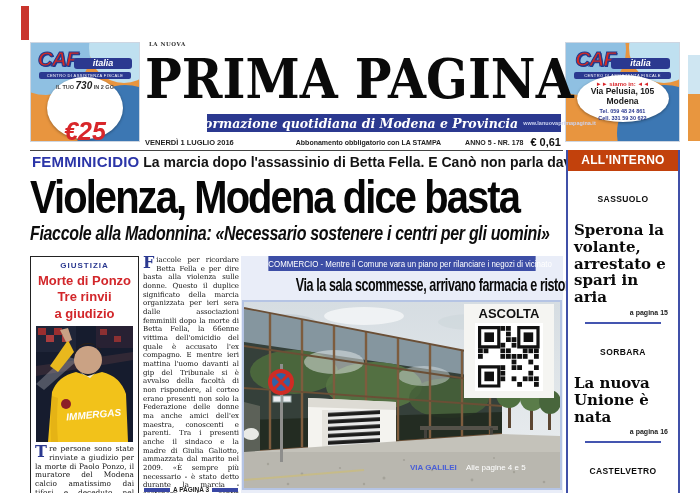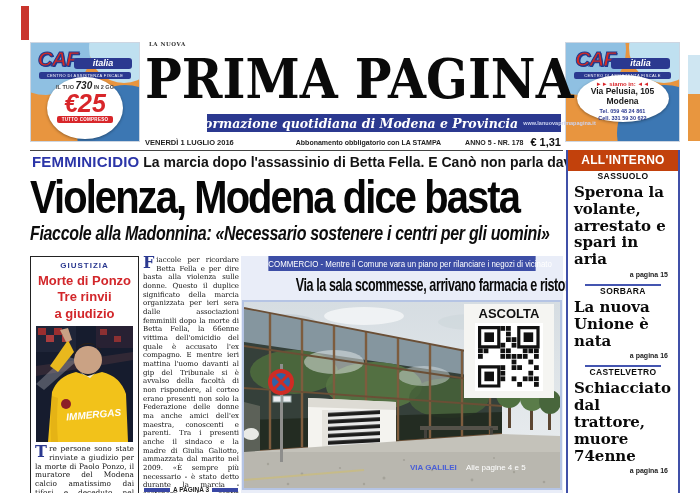--- a/index.html
+++ b/index.html
@@ -32,21 +32,21 @@
     color:#fff; background:#2b3990; border-radius:3px; padding:0 19px 1px; margin-left:-4px; }
   .caf-tag { display:block; margin:1px auto 0; width:86%; background:#2b3990; color:#fff;
     font-size:4px; letter-spacing:.4px; text-align:center; padding:1px 0; border-radius:2px; }
   .ad-circle { position:absolute; left:50%; transform:translateX(-50%);
     background:#fff; border-radius:50%; text-align:center;
     box-shadow:0 1px 3px rgba(0,0,0,.35); }
   .ad-left  .ad-circle { top:34px; width:76px; height:62px; padding-top:3px; }
   .ad-right .ad-circle { top:32px; width:92px; height:47px; padding-top:6px; }
   .arc-line { font-size:5.5px; color:#444; font-weight:bold; }
   .arc-num { font-size:10px; font-style:italic; font-weight:bold; color:#222; }
-  .big-price { font-size:25px; line-height:24px; font-weight:bold; font-style:italic; color:#d8262a; }
+  .big-price { font-size:25px; line-height:24px; font-weight:bold; font-style:italic; color:#d8262a;margin-top:28px; }
   .ad-ribbon { display:block; margin:1px auto 0; width:56px; background:#d8262a; color:#fff;
     font-size:4.5px; font-weight:bold; letter-spacing:.3px; padding:1px 0; border-radius:2px; }
   .siamo { font-size:6px; font-weight:bold; color:#d8262a; }
   .addr { font-size:8.5px; font-weight:bold; color:#1a1a1a; line-height:1.15; }
   .tels { font-size:5.5px; font-weight:bold; color:#2b3990; line-height:1.3; margin-top:1px; }
 
   
   .masthead { left:145px; top:40px; width:416px; height:108px; }
   .mh-over { position:absolute; left:4px; top:1px; font-family:"DejaVu Serif", serif;
     font-size:5.5px; font-weight:bold; letter-spacing:.5px; color:#333; }
@@ -111,24 +111,24 @@
     letter-spacing:-.6px; line-height:27px; color:#0a0a0a; white-space:nowrap;
     transform:scaleX(.66); transform-origin:center; width:322px; }
   .ms-photo { position:absolute; left:1px; top:44px; width:320px; height:190px;
     border:2px solid #b5c4e4; background:#a3a3a3; }
 
   
   .sidebar { left:566px; top:150px; width:114px; height:343px;
     border-left:2px solid #4050a8; border-right:2px solid #4050a8; background:#fff; }
   .sb-header { height:21px; background:#c2410c; color:#fff; text-align:center;
     font-size:12px; font-weight:bold; line-height:21px; letter-spacing:.3px; }
-  .sb-item { padding:0 6px 0; }
+  .sb-item { padding:23px 6px 0; }
   .sb-section { text-align:center; font-size:8.5px; font-weight:bold; letter-spacing:.4px;
     color:#0d0d0d; }
-  .sb-title { margin-top:3px; font-family:"DejaVu Serif", serif; font-weight:bold;
+  .sb-title { margin-top:18px; font-family:"DejaVu Serif", serif; font-weight:bold;
     font-size:15px; line-height:1.12; color:#0a0a0a; }
   .sb-page { margin-top:3px; text-align:right; font-size:7px; font-weight:bold; color:#222;
     padding-right:4px; }
   .sb-sep { margin:6px auto 0; width:78%; height:2px; background:#4455b0; }
 </style>
 </head>
 <body>
 
 <div id="page">
 
@@ -177,21 +177,21 @@
     <div class="mh-over">LA NUOVA</div>
     <div class="mh-title">PRIMA PAGINA</div>
     <div class="mh-bar">
       <span class="mh-tagline">L'informazione quotidiana di Modena e Provincia</span>
       <span class="mh-site">www.lanuovaprimapagina.it</span>
     </div>
     <div class="mh-dateline">
       <span class="mh-date">VENERDÌ 1 LUGLIO 2016</span>
       <span class="mh-abbo">Abbonamento obbligatorio con LA STAMPA</span>
       <span class="mh-issue">ANNO 5 - NR. 178</span>
-      <span class="mh-price">€ 1,31</span>
+      <span class="mh-price">€ 0,61</span>
     </div>
   </div>
 
   <div class="abs rule"></div>
 
   <div class="abs kicker">
     <span class="kicker-label">FEMMINICIDIO</span><span class="kicker-text"> La marcia dopo l'assassinio di Betta Fella. E Canò non parla davanti al gip</span>
   </div>
 
   <div class="abs headline">Violenza, Modena dice basta</div>

